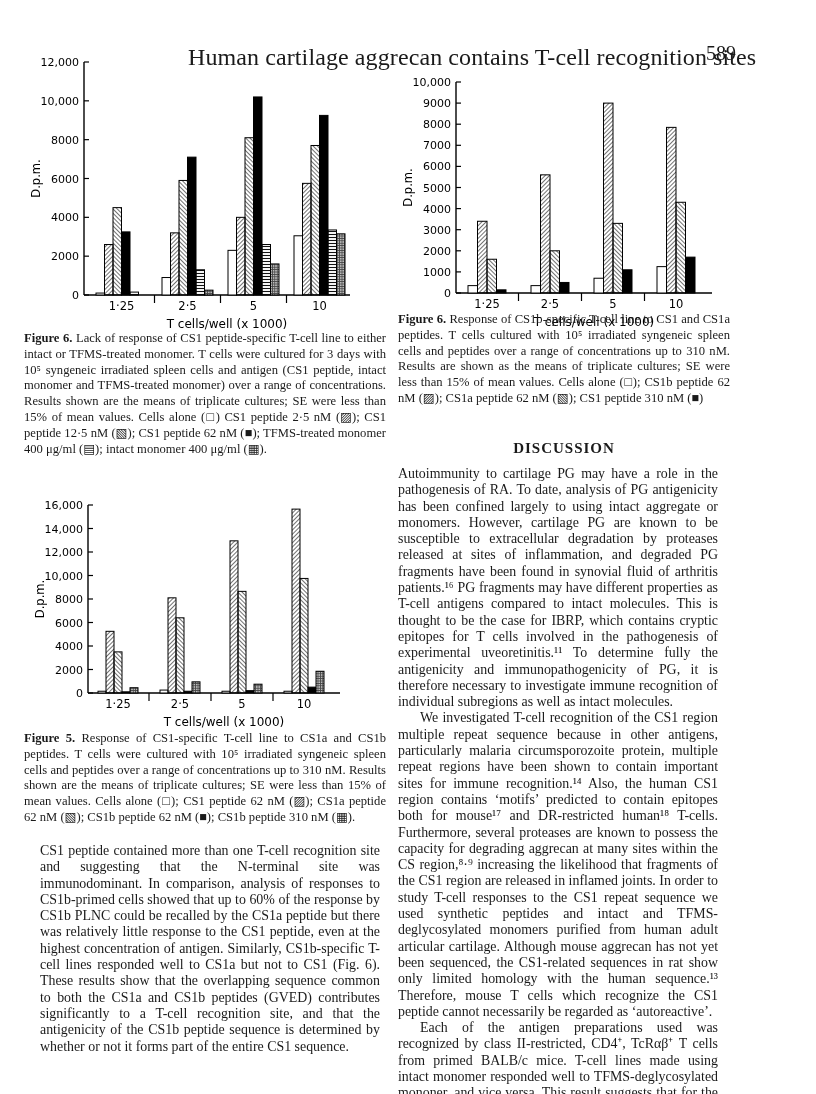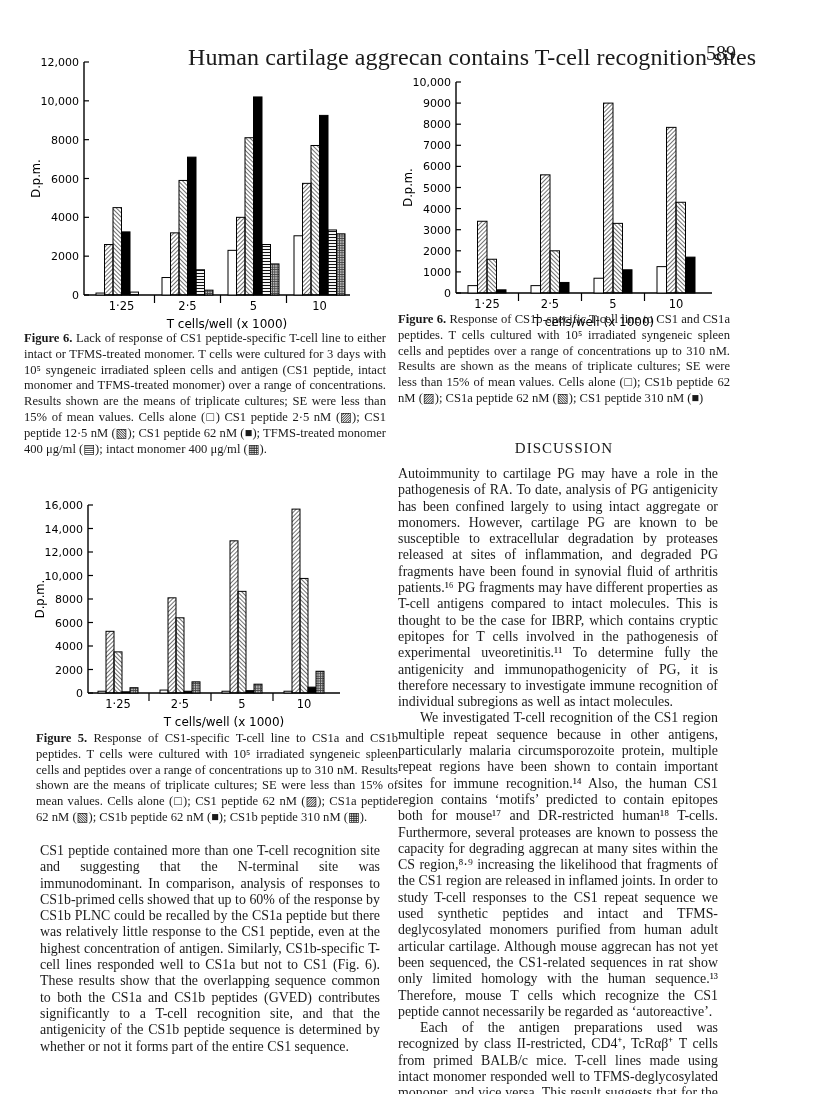--- a/index.html
+++ b/index.html
@@ -6,21 +6,21 @@
   body { width: 816px; height: 1094px; position: relative; overflow: hidden; color: #1a1a1a; font-family: "Liberation Serif", "DejaVu Serif", serif; }
   .running-head { position: absolute; top: 44px; left: 188px; font-size: 24px; letter-spacing: 0.1px; }
   .page-num { position: absolute; top: 42px; left: 706px; font-size: 20px; }
   .chart { position: absolute; }
   .chart svg { display: block; overflow: visible; }
   .caption { position: absolute; font-size: 12.6px; line-height: 15.8px; text-align: justify; }
   .caption b { font-weight: bold; }
   .body-text { position: absolute; font-size: 13.9px; line-height: 16.3px; text-align: justify; }
   .body-text p { margin: 0; }
   .body-text p.indent { text-indent: 22px; font-family: Liberation Serif, serif; }
-  .section-head { position: absolute; left: 410px; top: 438px; width: 392px; text-align: center; font-weight: normal; font-size: 15px; letter-spacing: 1px; }
+  .section-head { position: absolute; left: 410px; top: 438px; width: 392px; text-align: center; font-weight: bold; font-size: 15px; letter-spacing: 1px; }
   .tick-label, .axis-label { font-family: "DejaVu Sans", sans-serif; }
 </style>
 </head>
 <body>
 
 <div class="running-head">Human cartilage aggrecan contains T-cell recognition sites</div>
 <div class="page-num">589</div>
 
 <div class="chart" style="left:0px; top:50px; width:400px; height:270px;">
 <svg width="400" height="270" viewBox="0 0 400 270">
@@ -236,21 +236,21 @@
       <rect x="284" y="196.2375" width="8" height="1.7624999999999886" fill="#fff" stroke="#000" stroke-width="1"></rect>
       <rect x="292" y="14.112499999999983" width="8" height="183.88750000000002" fill="url(#figure-5-hr)" stroke="#000" stroke-width="1"></rect>
       <rect x="300" y="83.4375" width="8" height="114.5625" fill="url(#figure-5-hl)" stroke="#000" stroke-width="1"></rect>
       <rect x="308" y="192.125" width="8" height="5.875" fill="#000" stroke="#000" stroke-width="1"></rect>
       <rect x="316" y="176.2625" width="8" height="21.73750000000001" fill="url(#figure-5-gd)" stroke="#000" stroke-width="1"></rect>
       <text x="224" y="231" text-anchor="middle" font-size="12" class="axis-label">T cells/well (x 1000)</text>
       <text x="44" y="104" text-anchor="middle" font-size="11.5" class="axis-label" transform="rotate(-90 44 104)">D.p.m.</text>
     </svg>
   </div>
 
-<div class="caption" style="left:36px; top:731px; width:362px;">
+<div class="caption" style="left:24px; top:731px; width:362px;">
   <b>Figure 5.</b>
   <span>Response of CS1-specific T-cell line to CS1a and CS1b peptides. T cells were cultured with 10⁵ irradiated syngeneic spleen cells and peptides over a range of concentrations up to 310 nM. Results shown are the means of triplicate cultures; SE were less than 15% of mean values. Cells alone (□); CS1 peptide 62 nM (▨); CS1a peptide 62 nM (▧); CS1b peptide 62 nM (■); CS1b peptide 310 nM (▦).</span>
 </div>
 
 <div class="body-text" style="left:40px; top:843px; width:340px;">
   <p>CS1 peptide contained more than one T-cell recognition site and suggesting that the N-terminal site was immunodominant. In comparison, analysis of responses to CS1b-primed cells showed that up to 60% of the response by CS1b PLNC could be recalled by the CS1a peptide but there was relatively little response to the CS1 peptide, even at the highest concentration of antigen. Similarly, CS1b-specific T-cell lines responded well to CS1a but not to CS1 (Fig. 6). These results show that the overlapping sequence common to both the CS1a and CS1b peptides (GVED) contributes significantly to a T-cell recognition site, and that the antigenicity of the CS1b peptide sequence is determined by whether or not it forms part of the entire CS1 sequence.</p>
 </div>
 
 <div class="body-text" style="left:398px; top:466px; width:320px;">
   <p>Autoimmunity to cartilage PG may have a role in the pathogenesis of RA. To date, analysis of PG antigenicity has been confined largely to using intact aggregate or monomers. However, cartilage PG are known to be susceptible to extracellular degradation by proteases released at sites of inflammation, and degraded PG fragments have been found in synovial fluid of arthritis patients.¹⁶ PG fragments may have different properties as T-cell antigens compared to intact molecules. This is thought to be the case for IBRP, which contains cryptic epitopes for T cells involved in the pathogenesis of experimental uveoretinitis.¹¹ To determine fully the antigenicity and immunopathogenicity of PG, it is therefore necessary to investigate immune recognition of individual subregions as well as intact molecules.</p>

